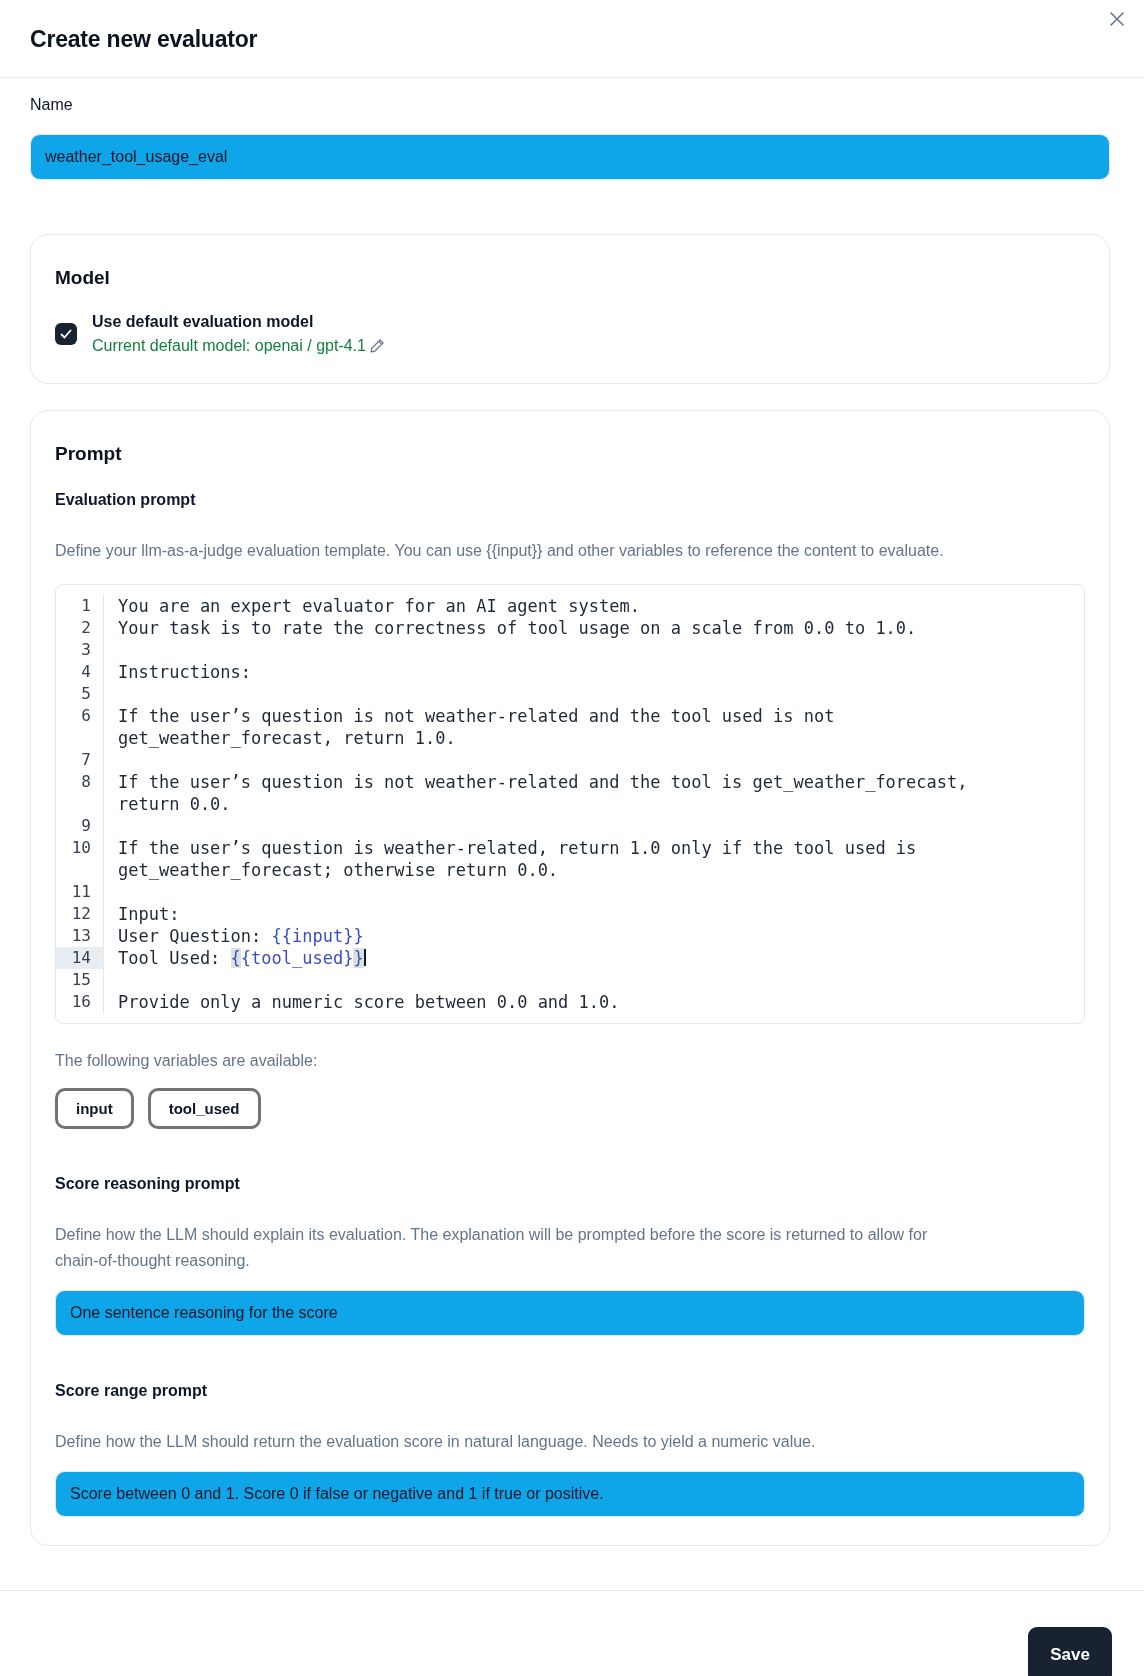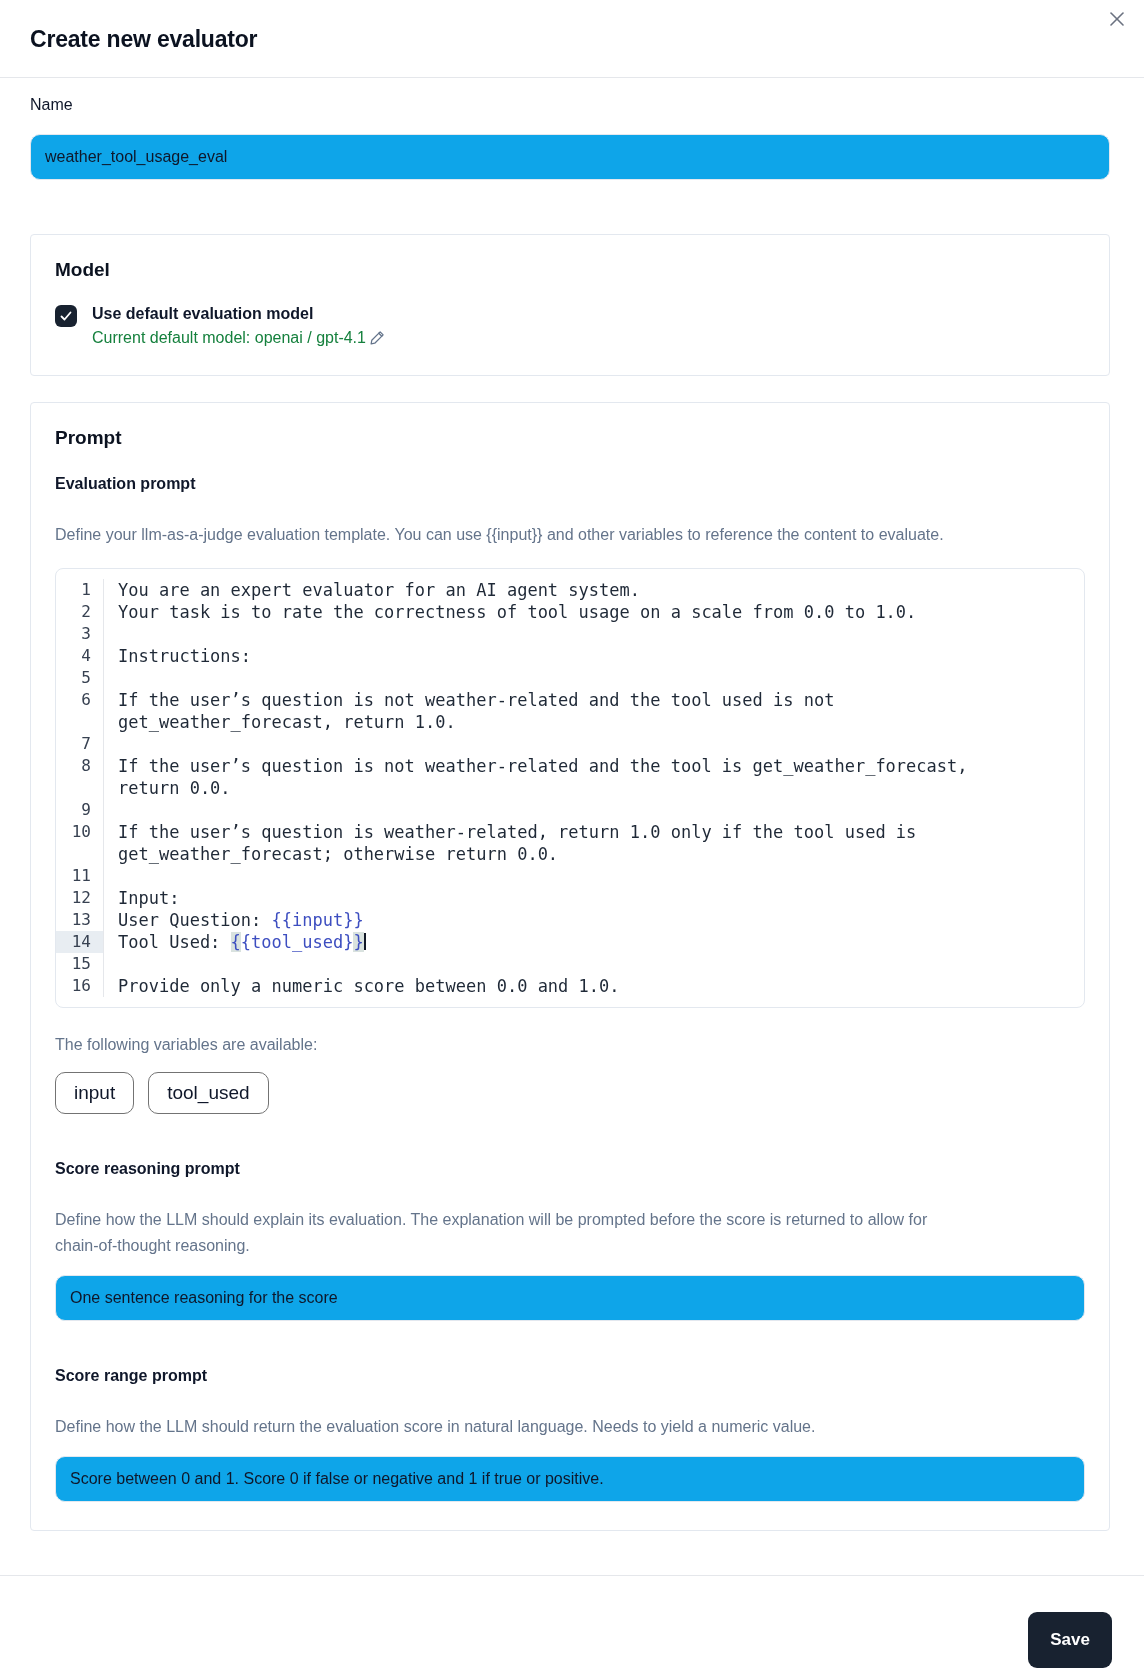--- a/index.html
+++ b/index.html
@@ -14,27 +14,27 @@
     background:transparent; cursor:pointer; color:#6b7280; display:flex; align-items:center; justify-content:center; }
   .header-divider { margin-top:24px; border:none; border-top:1px solid #e5e7eb; height:0; }
 
   .content { padding:0 34px 0 30px; }
 
   .field-label { display:block; margin-top:18px; font-size:16px; font-weight:500; color:#0f172a; }
   .text-input { display:block; width:100%; height:46px; margin-top:20px; padding:0 14px;
     border:1px solid #e3e8ef; border-radius:10px; font-size:16px; color:#0f172a;
     font-family:"Liberation Sans", sans-serif; background:#0ea5e9; outline:none; }
 
-  .card { border:1px solid #e3e8ef; border-radius:4px; background:#fff; padding:24px 24px 28px 24px; }
+  .card { border:1px solid #e3e8ef; border-radius:18px; background:#fff; padding:32px 24px 28px 24px; }
   .card-model { margin-top:54px; }
   .card-prompt { margin-top:26px; }
   .card h2 { font-size:19px; font-weight:700; color:#0b1220; }
 
   
-  .checkbox-row { display:flex; gap:15px; margin-top:24px; }
+  .checkbox-row { display:flex; align-items:center; gap:15px; margin-top:24px; }
   .checkbox { width:22px; height:22px; border-radius:6px; background:#182230; flex:0 0 auto;
     display:flex; align-items:center; justify-content:center; cursor:pointer; }
   .cb-label { font-size:16px; font-weight:600; color:#0f172a; }
   .model-line { margin-top:6px; font-size:16px; color:#15803d; display:flex; align-items:center; gap:2px; }
   .edit-icon { color:#64748b; cursor:pointer; display:inline-flex; }
 
   
   .sub-heading { margin-top:26px; font-size:16px; font-weight:600; color:#0f172a; }
   .desc { margin-top:29px; font-size:16px; line-height:26px; color:#64748b; max-width:980px; }
   .desc.w2 { max-width:920px; }
@@ -49,22 +49,22 @@
   .code-row.active .gutter { background:#e8edf2; }
   .code-text { flex:1; padding-left:14px; max-width:905px;
     font-family:"DejaVu Sans Mono", monospace; font-size:17px; line-height:22px; color:#1f2937;
     white-space:pre-wrap; word-break:break-word; min-height:22px; }
   .tok-v { color:#3d4ec0; }
   .tok-vh { color:#3d4ec0; background:#d9e2df; }
   .caret { display:inline-block; width:2px; height:17px; background:#111827; vertical-align:-2px; }
 
   .vars-note { margin-top:24px; }
   .chips { display:flex; gap:14px; margin-top:14px; }
-  .chip { border:1px solid #737373; border-radius:10px; background:#fff; padding:9px 18px;
-    font-size:19px; font-weight:400; color:#0f172a; font-family:"Liberation Sans", sans-serif; cursor:pointer; }
+  .chip { border:3px solid #737373; border-radius:10px; background:#fff; padding:9px 18px;
+    font-size:15px; font-weight:700; color:#0f172a; font-family:"Liberation Sans", sans-serif; cursor:pointer; }
 
   .gap-lg { margin-top:46px; }
   .prompt-input { margin-top:16px; }
 
   
   .footer-divider { margin-top:44px; border-top:1px solid #e5e7eb; }
   .footer { display:flex; justify-content:flex-end; padding:36px 32px 0 32px; }
   .save-btn { background:#182230; color:#ffffff; border:none; border-radius:9px;
     min-width:84px; height:56px; padding:0 20px; font-size:17px; font-weight:700;
     font-family:Liberation Sans, sans-serif; cursor:pointer; }

